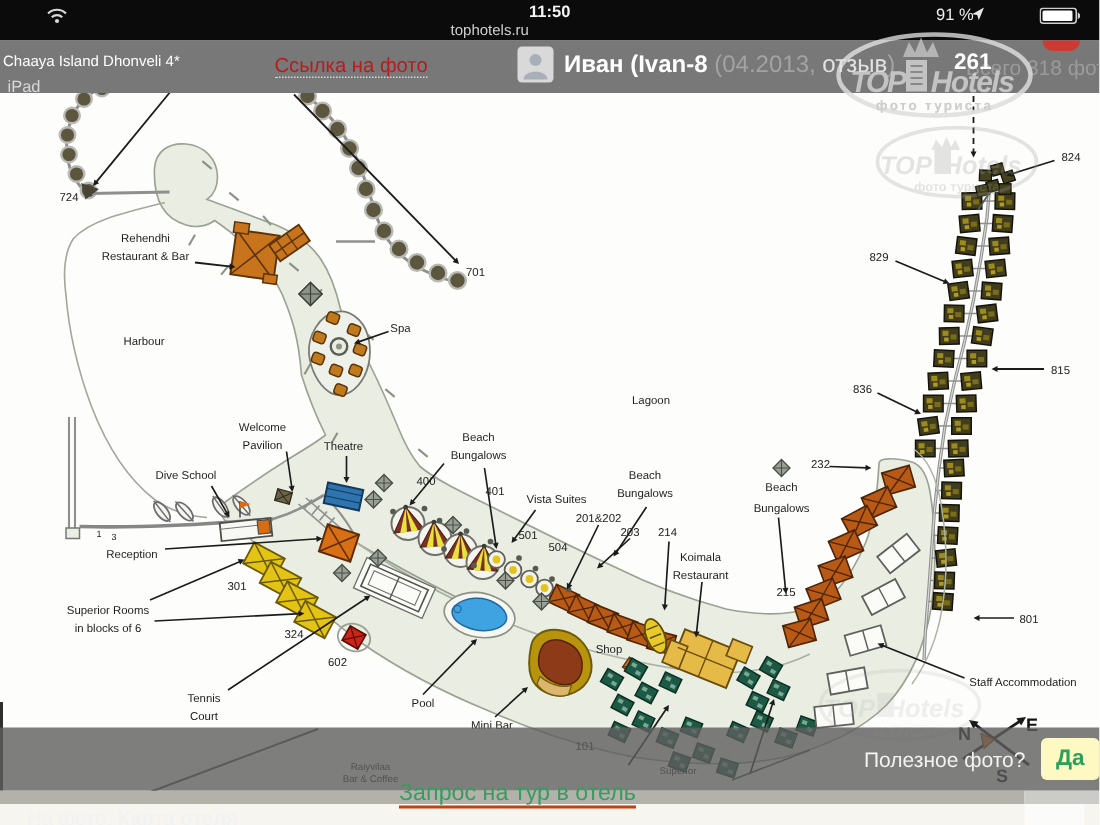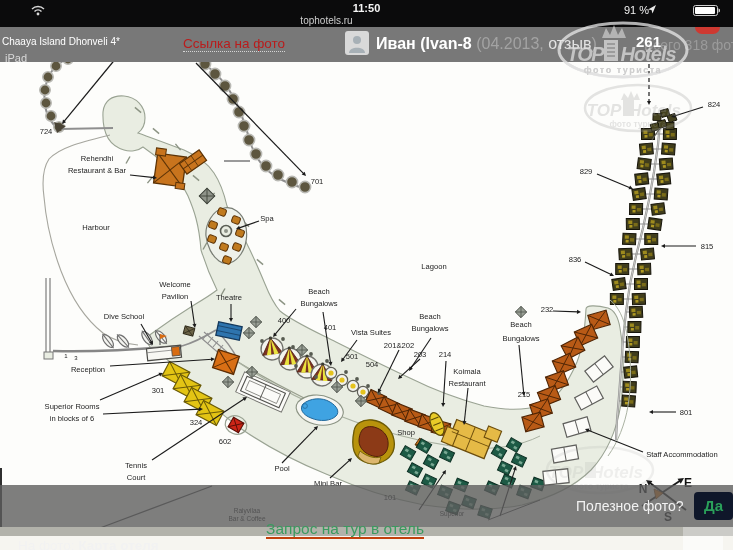--- a/index.html
+++ b/index.html
@@ -886,21 +886,21 @@
 <div class="abs" style="left:683px;top:527px;width:50px;height:9px;background:#cbcbc7;z-index:2"></div>
 
 <div class="abs" style="left:683px;top:536px;width:40px;height:14px;background:#fbfbf9;z-index:2"></div>
 
 <div class="abs" style="left:0;top:485px;width:733px;height:42px;background:rgba(94,94,94,0.8);z-index:3"></div>
 
 <div class="abs" style="left:18px;top:497px;z-index:4;color:#f2f2f2;font-size:13.5px;margin-top:41px;">На фото: <b>Карта отеля</b></div>
 
 <div class="abs" style="left:576px;top:498px;z-index:4;color:#f2f2f2;font-size:14px;">Полезное фото?</div>
 
-<div class="abs" style="left:694px;top:492px;width:39px;height:28px;background:#0f172a;border-radius:4px;z-index:4;color:#2aa05a;font-size:15px;font-weight:bold;text-align:center;line-height:28px;">Да</div>
+<div class="abs" style="left:694px;top:492px;width:39px;height:28px;background:#fef9c3;border-radius:4px;z-index:4;color:#2aa05a;font-size:15px;font-weight:bold;text-align:center;line-height:28px;">Да</div>
 
 <div class="abs" style="left:0px;top:520px;width:690px;text-align:center;z-index:4;color:#3a9a5f;font-size:15.5px;"><span style="border-bottom:2px solid #c2410c;">Запрос на тур в отель</span></div>
 
 <div class="abs" style="left:0;top:0;width:733px;height:27px;background:#0b0b0c;z-index:5"></div>
 
 <div class="abs" style="left:5px;top:4px;z-index:6;color:#d8d8d8;font-size:11px;margin-top:48px;">iPad</div>
 
 <svg class="abs" style="left:31px;top:5px;z-index:6" width="14" height="11" viewBox="0 0 14 11">
 <path d="M1,4 A8.5,8.5 0 0 1 13,4" fill="none" stroke="#d8d8d8" stroke-width="1.4"></path>
 <path d="M3.5,6.5 A5,5 0 0 1 10.5,6.5" fill="none" stroke="#d8d8d8" stroke-width="1.4"></path>

